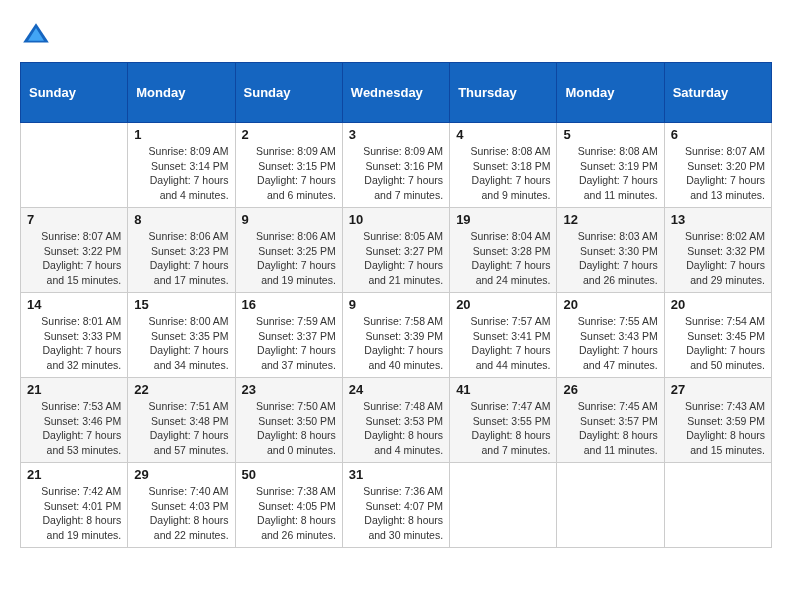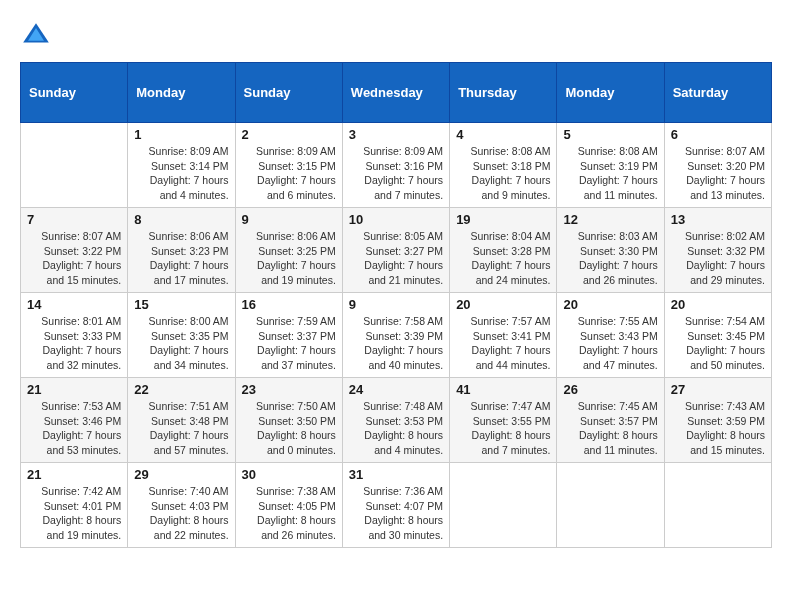--- a/index.html
+++ b/index.html
@@ -246,21 +246,21 @@
       <tr>
         <td>
           <span class="day-number">21</span>
           <div class="day-info">Sunrise: 7:42 AM<br>Sunset: 4:01 PM<br>Daylight: 8 hours and 19 minutes.</div>
         </td>
         <td>
           <span class="day-number">29</span>
           <div class="day-info">Sunrise: 7:40 AM<br>Sunset: 4:03 PM<br>Daylight: 8 hours and 22 minutes.</div>
         </td>
         <td>
-          <span class="day-number">30</span>
+          <span class="day-number">50</span>
           <div class="day-info">Sunrise: 7:38 AM<br>Sunset: 4:05 PM<br>Daylight: 8 hours and 26 minutes.</div>
         </td>
         <td>
           <span class="day-number">31</span>
           <div class="day-info">Sunrise: 7:36 AM<br>Sunset: 4:07 PM<br>Daylight: 8 hours and 30 minutes.</div>
         </td>
         <td class="empty-cell"></td>
         <td class="empty-cell"></td>
         <td class="empty-cell"></td>
       </tr>

